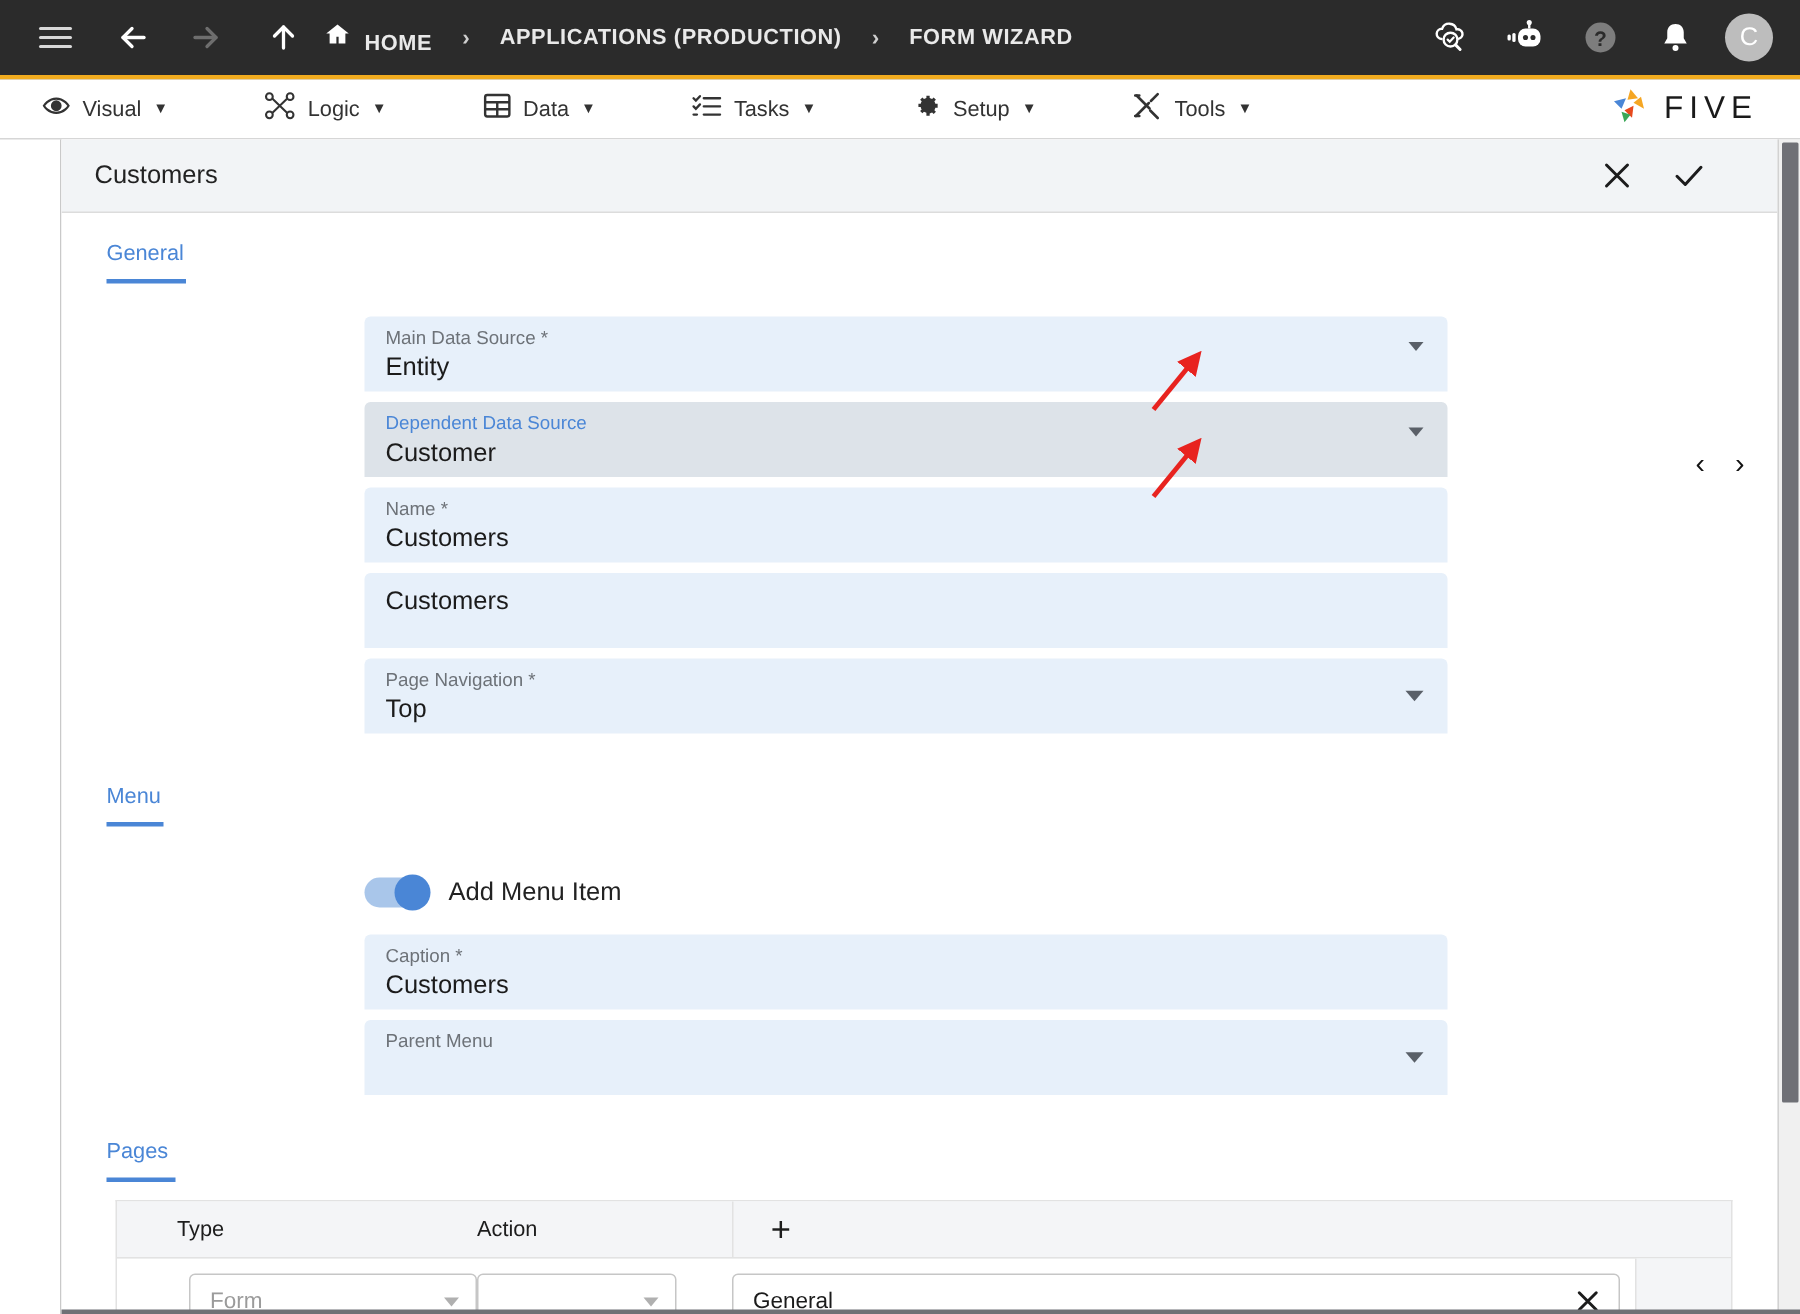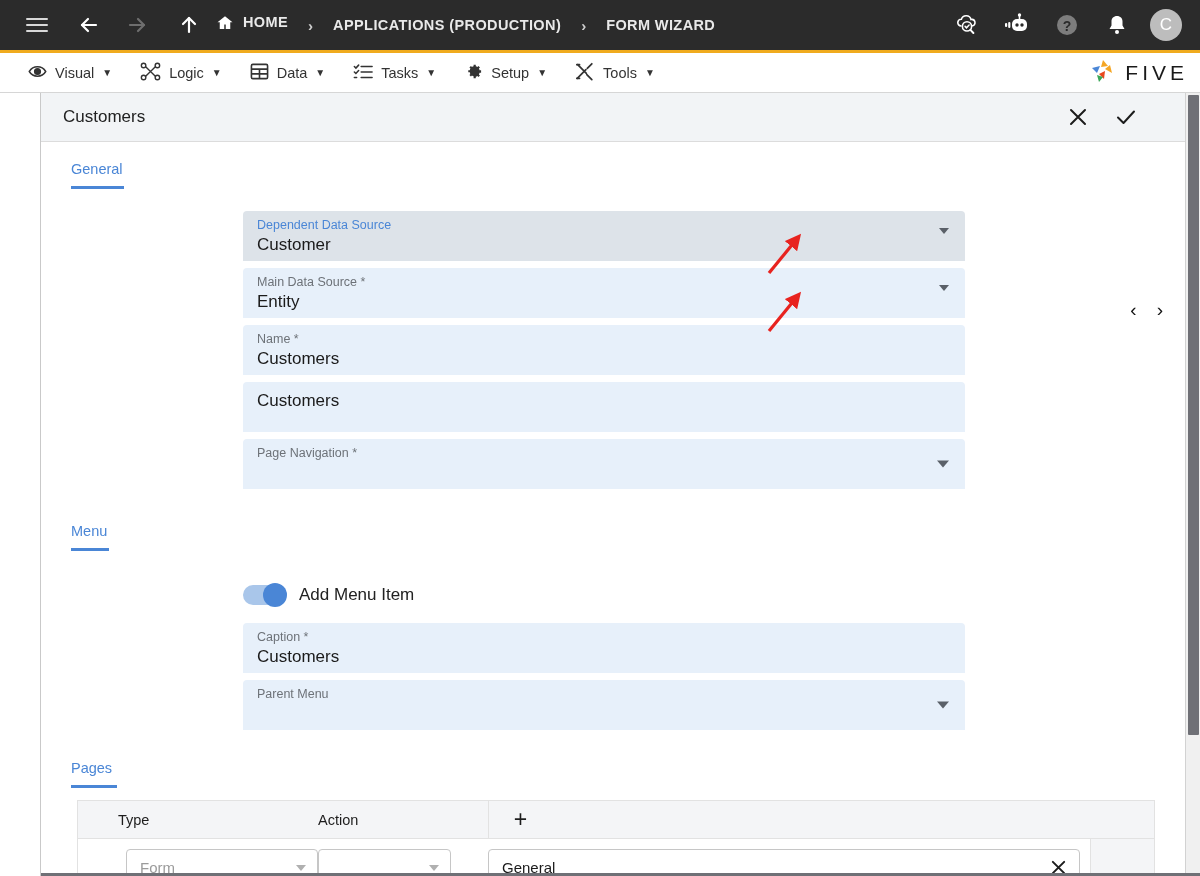--- a/index.html
+++ b/index.html
@@ -32,21 +32,21 @@
     display: block; height: 2px; background: #d8d8d8;
     margin: 4px 0; border-radius: 1px;
   }
   .crumb {
     color: #e9e9e9;
     font-size: 14.5px;
     font-weight: bold;
     letter-spacing: 0.4px;
     white-space: nowrap;
   }
-  .crumb-home { display: flex; align-items: flex-start; gap: 9px; margin-left: 10px; }
+  .crumb-home { display: flex; align-items: flex-end; gap: 9px; margin-left: 10px; }
   .crumb-sep {
     color: #cfcfcf; font-size: 15px; font-weight: bold;
     margin: 0 20px;
   }
   .tb-right {
     margin-left: auto;
     display: flex; align-items: center; gap: 16px;
   }
   .avatar {
     width: 32px; height: 32px; border-radius: 50%;
@@ -56,32 +56,33 @@
   }
 
   
   .menubar {
     height: 40px;
     background: #ffffff;
     border-bottom: 1px solid #d6d6d6;
     display: flex; align-items: center;
     padding-left: 14px;
     position: relative;
+    gap: 36px;
   }
   .menu-item {
     display: flex; align-items: center; gap: 8px;
     padding: 0 14px;
     height: 100%;
     color: #333333;
     font-size: 14.5px;
     cursor: default;
   }
   .menu-caret { font-size: 10px; color: #333; }
   .logo {
-    position: absolute; right: 12px; top: 50%;
+    position: absolute; right: 28px; top: 50%;
     transform: translateY(-50%);
     display: flex; align-items: center; gap: 7px;
   }
   .logo-word {
     font-size: 21px; letter-spacing: 4px; color: #1a1a1a;
     font-family: "Liberation Sans", sans-serif;
   }
 
   
   .shell {
@@ -442,43 +443,44 @@
         <span>›</span>
       </div>
 
       <div class="section-wrap">
         <div class="section-label">General</div>
         <div class="section-underline"></div>
       </div>
 
       <div class="fields" style="position:relative">
 
+        <div class="field">
+          <div class="field-label">Main Data Source *</div>
+          <div class="field-value">Entity</div>
+          <div class="caret-dn small"></div>
+        </div>
+
         <div class="field focused">
           <div class="field-label">Dependent Data Source</div>
           <div class="field-value">Customer</div>
           <div class="caret-dn small"></div>
         </div>
 
         <div class="field">
-          <div class="field-label">Main Data Source *</div>
-          <div class="field-value">Entity</div>
-          <div class="caret-dn small"></div>
-        </div>
-
-        <div class="field">
           <div class="field-label">Name *</div>
           <div class="field-value">Customers</div>
         </div>
 
         <div class="field">
           <div class="field-value">Customers</div>
         </div>
 
         <div class="field tall">
           <div class="field-label">Page Navigation *</div>
+          <div class="field-value">Top</div>
           <div class="caret-dn"></div>
         </div>
 
         <svg class="red-arrow" style="left:722px; top:20px;" width="44" height="46" viewBox="0 0 44 46">
           <defs>
               <marker id="ah1" markerWidth="5" markerHeight="5" refX="2.5" refY="2.5" orient="auto">
             <path d="M0 0 L5 2.5 L0 5 Z" fill="#e8231f"></path>
               </marker>
             </defs>
           <path d="M6 42 L33 9" stroke="#e8231f" stroke-width="3.2" marker-end="url(#ah1)"></path>

